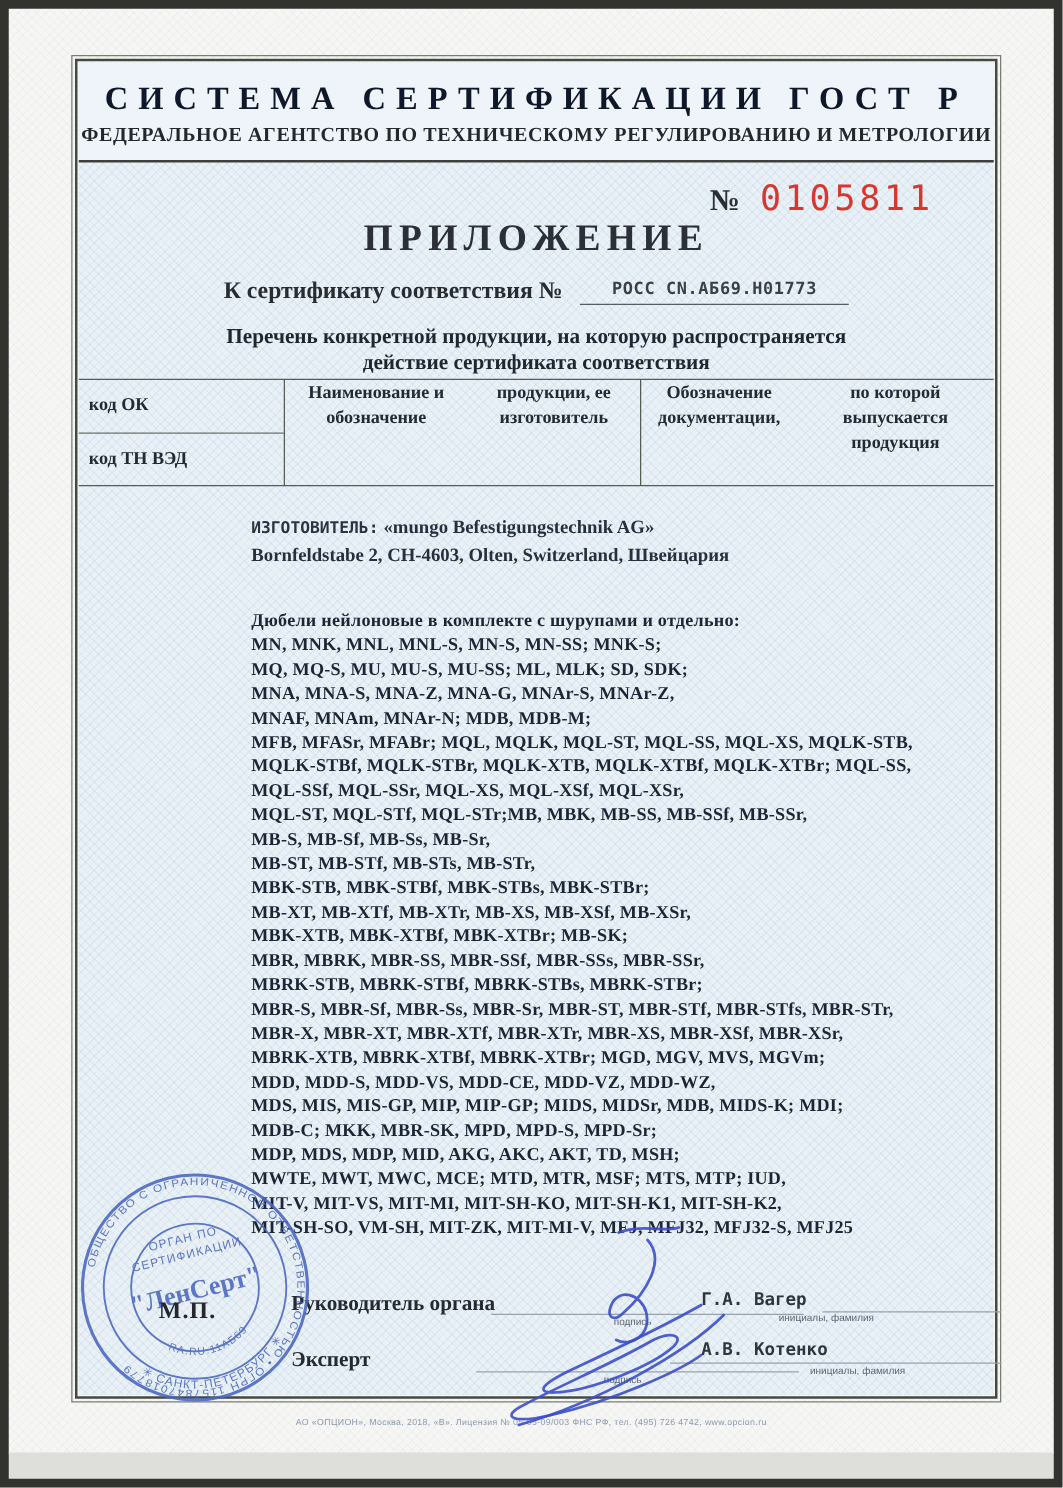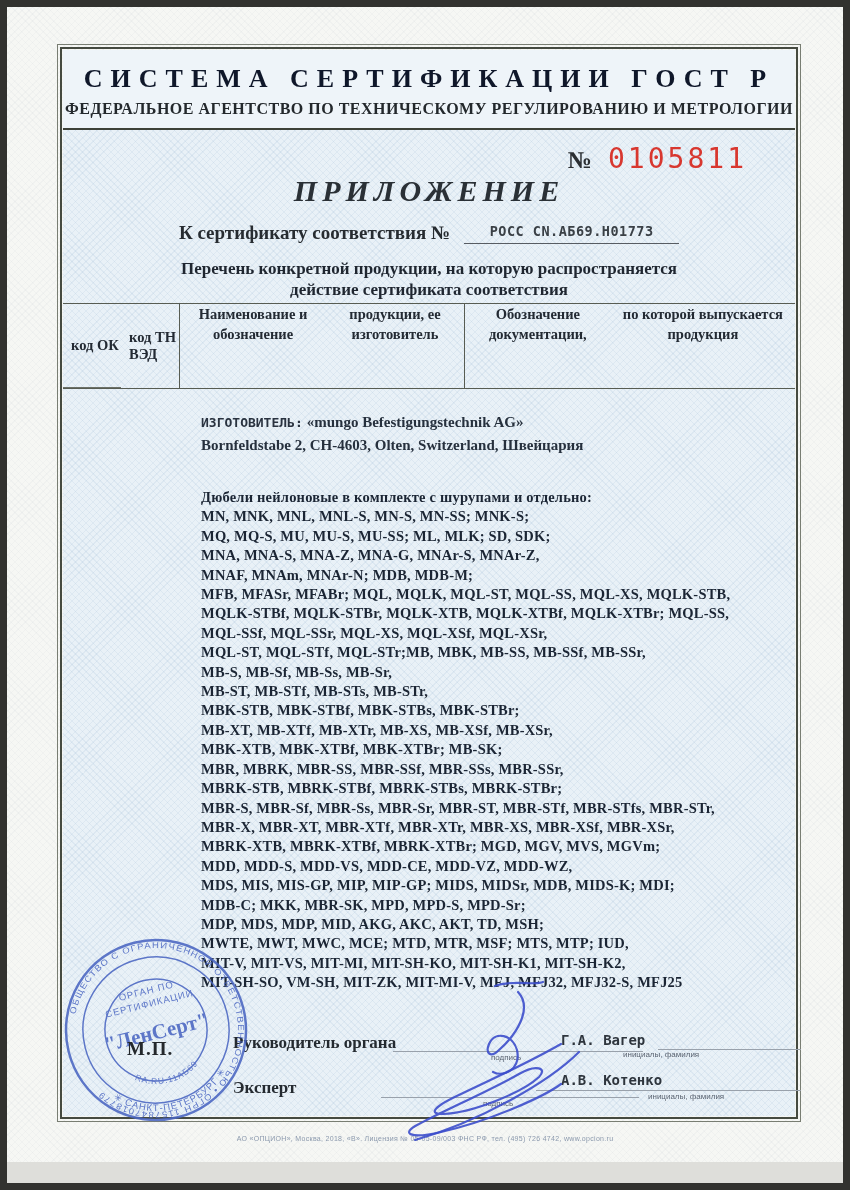--- a/index.html
+++ b/index.html
@@ -32,35 +32,35 @@
     padding-top:14px; }
   .band-line1 { font-size:26px; font-weight:bold; letter-spacing:8px; color:#0f172a; }
   .band-line2 { font-size:16px; font-weight:bold; letter-spacing:.5px; color:#23282c; margin-top:6px; }
 
   .numrow { position:absolute; top:92px; right:48px; display:flex; align-items:baseline; gap:16px; }
   .num-sign { font-size:24px; font-weight:bold; color:#2b2f33; }
   .num-val { font-family:"DejaVu Sans Mono","Liberation Mono",monospace;
     font-size:28px; color:#d8372f; letter-spacing:3px; }
 
   .doc-title { position:absolute; top:124px; left:0; right:0; text-align:center;
-    font-size:30px; font-weight:bold; letter-spacing:5px; color:#2a3036;font-style:italic; }
+    font-size:30px; font-weight:bold; letter-spacing:5px; color:#2a3036; }
 
   .certline { position:absolute; top:172px; left:0; right:0; display:flex;
     justify-content:center; align-items:flex-end; gap:14px; }
   .certline-label { font-size:19px; font-weight:bold; color:#272c31; }
   .certline-value-wrap { width:215px; border-bottom:1.5px solid #575c62; text-align:center; }
   .certline-value { font-family:"DejaVu Sans Mono","Liberation Mono",monospace;
     font-size:13.5px; font-weight:bold; color:#3a4046; position:relative; top:-3px; letter-spacing:.5px; }
 
   .subtitle { position:absolute; top:208px; left:0; right:0; text-align:center;
     font-size:17px; font-weight:bold; color:#1f2630; line-height:21px; }
 
   .theader { position:absolute; top:253px; left:0; right:0; height:86px;
     border-top:1.5px solid #575c52; border-bottom:1.5px solid #575c52; display:flex; }
-  .t-col1 { width:117px; border-right:1px solid #575c52; display:flex; flex-direction:row; }
+  .t-col1 { width:165px; border-right:1px solid #575c52; display:flex; flex-direction:column; }
   .t-c1a, .t-c1b { flex:1; display:flex; align-items:center; padding-left:8px;
     font-size:14.5px; font-weight:bold; color:#232a33; }
   .t-c1a { border-bottom:1px solid #6c7168; }
   .t-col2 { width:285px; border-right:1px solid #575c52; }
   .t-col3 { flex:1; }
   .t-col2, .t-col3 { display:flex; flex-direction:row; justify-content:center;
     text-align:center; font-size:14.5px; font-weight:bold; color:#232a33; line-height:20px; }
 
   .manufacturer { position:absolute; top:360px; left:138px; line-height:23px; }
   .mfr-label { font-family:"DejaVu Sans Mono","Liberation Mono",monospace;

